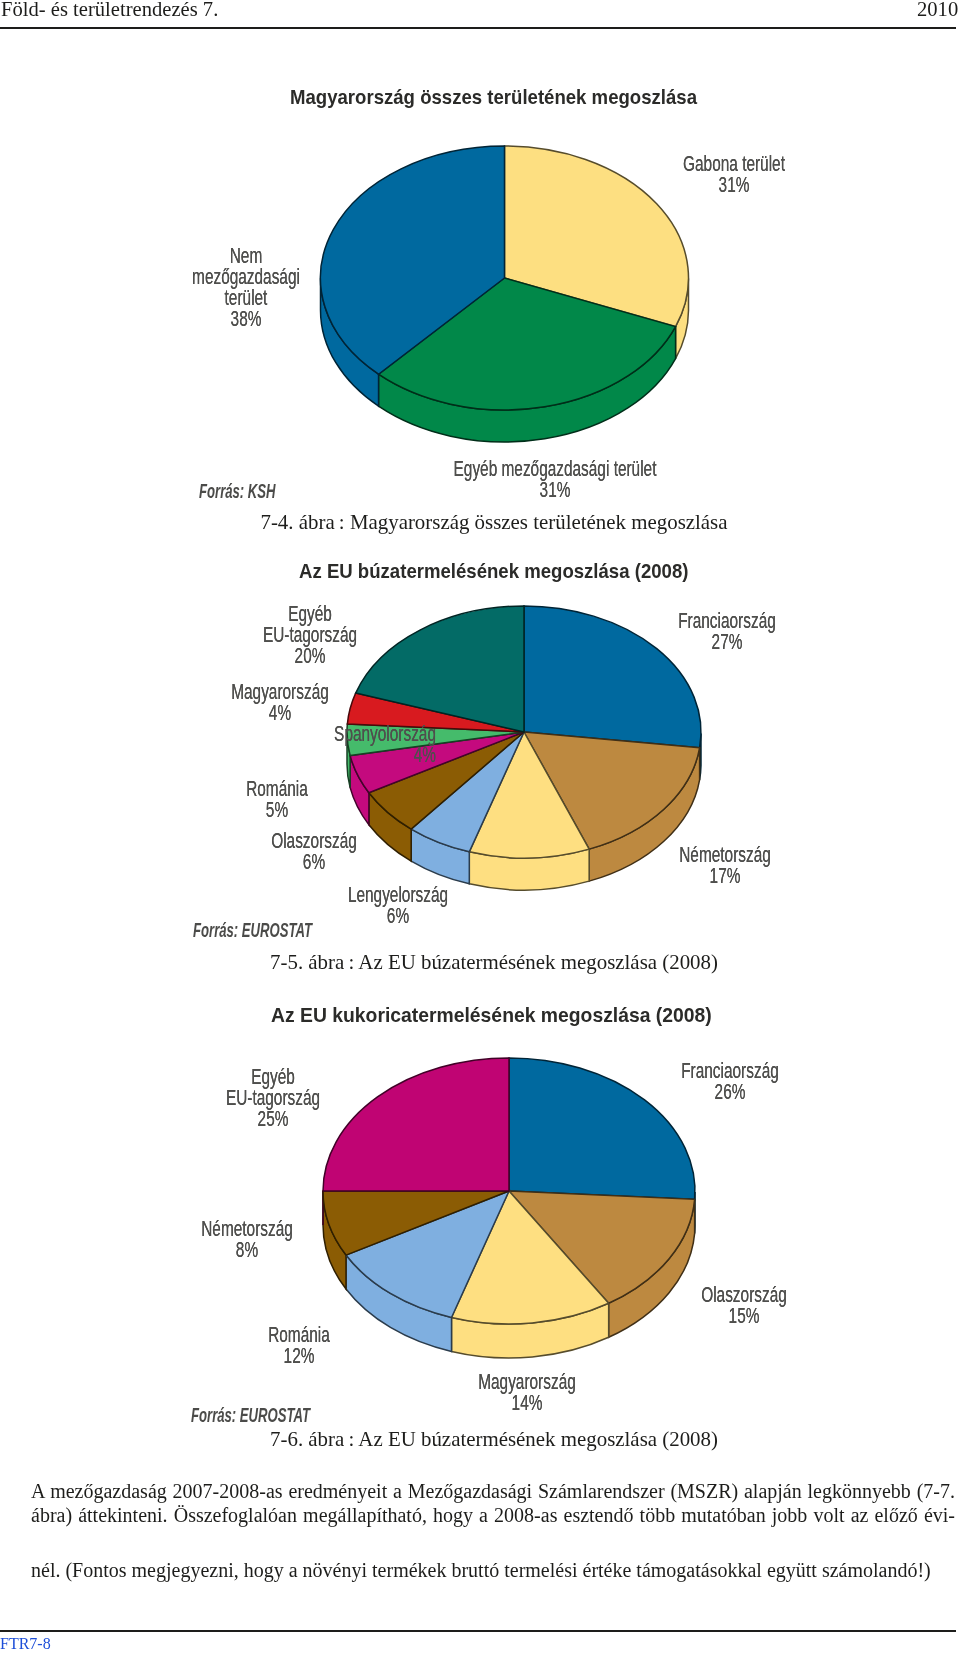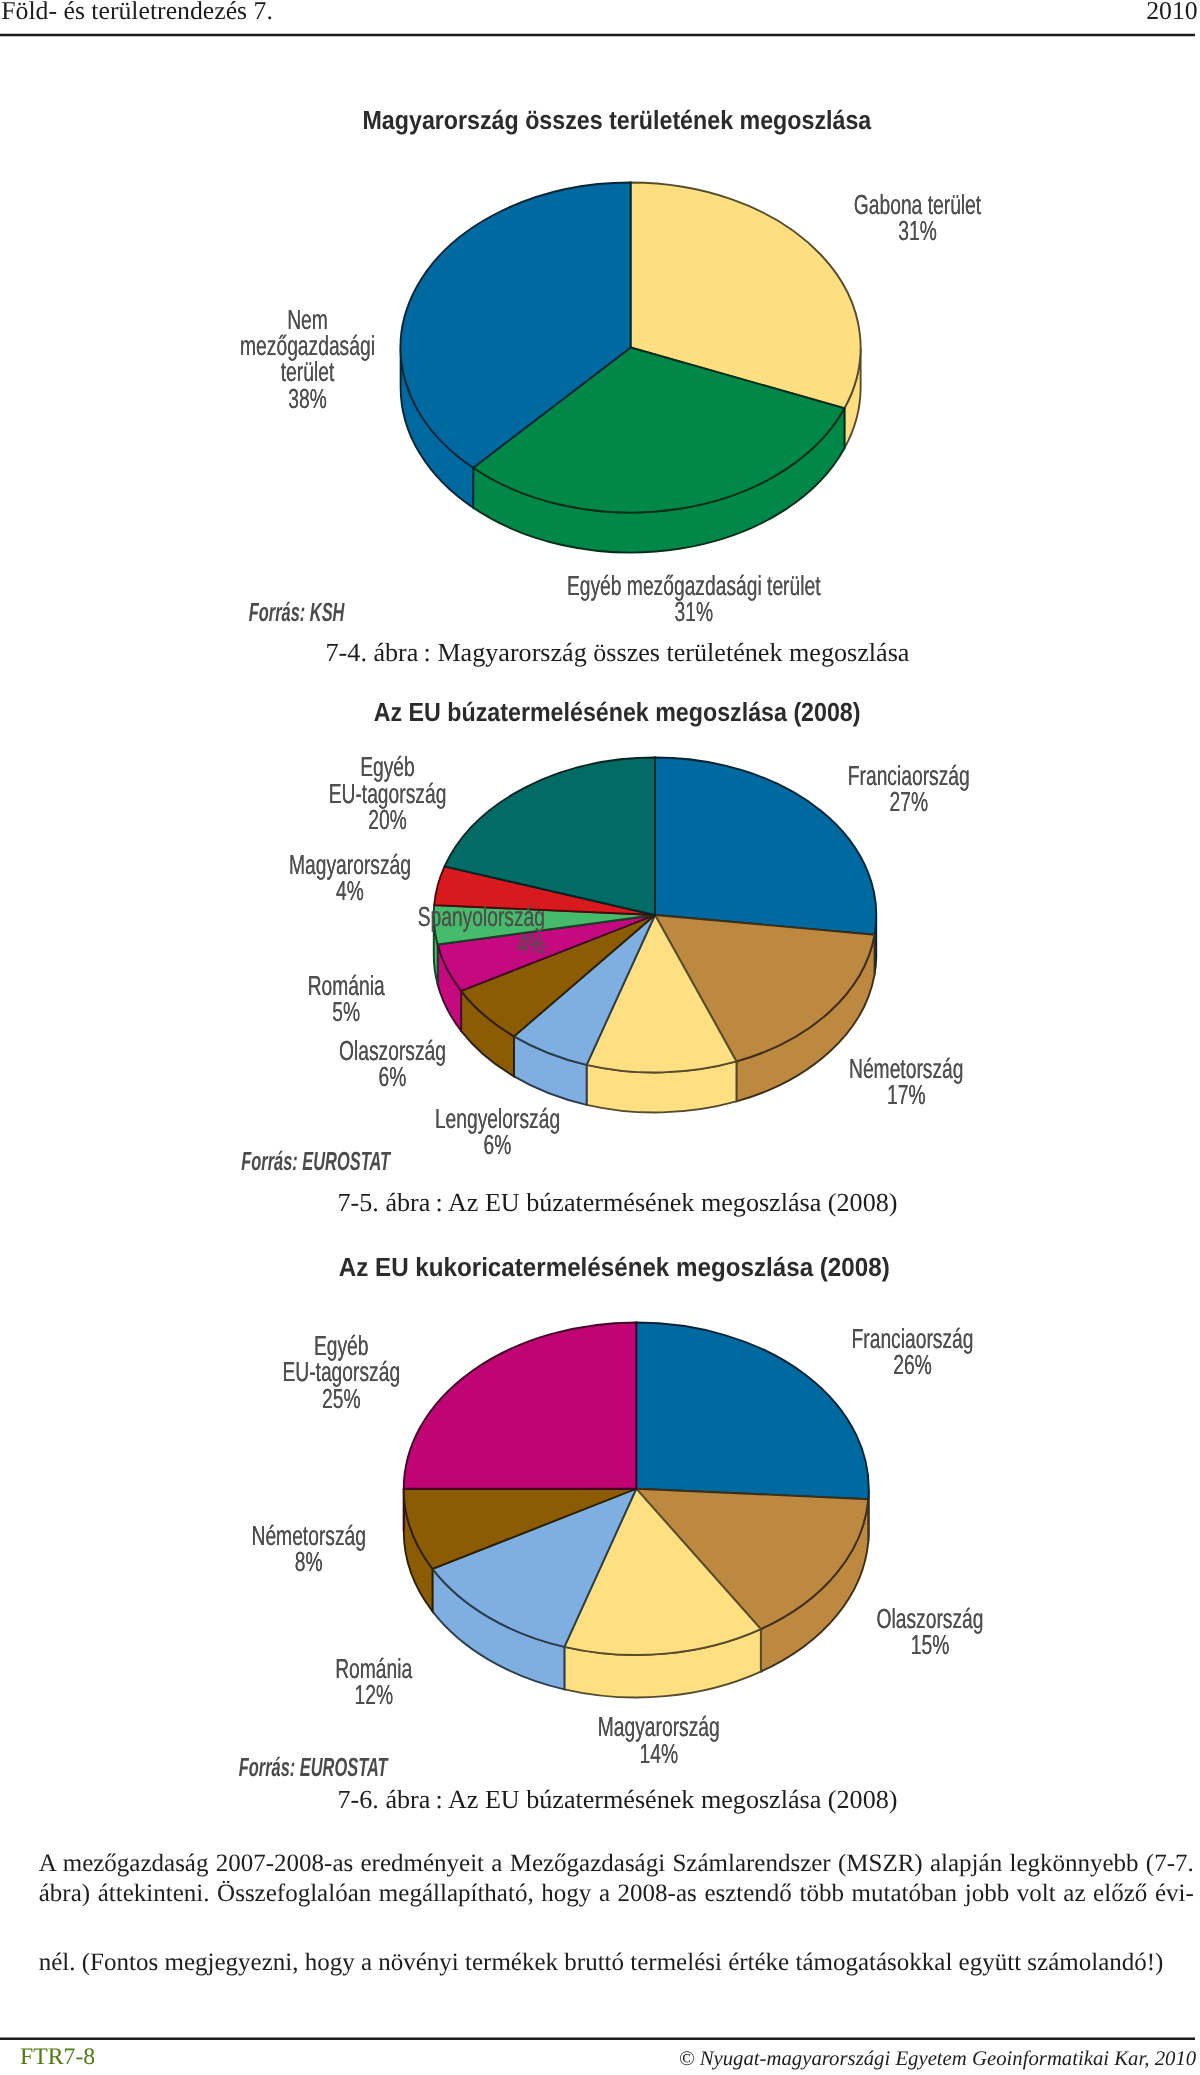--- a/index.html
+++ b/index.html
@@ -19,21 +19,21 @@
        text-shadow:0 0 0.45px #4f4f4d;
        line-height:21px;white-space:nowrap;font-size:22px;}
   .lbl span{display:block;transform:scaleX(0.70);}
   .lbl.c span{transform-origin:50% 0;}
   .src{position:absolute;font-family:"Liberation Sans",sans-serif;font-style:italic;
        font-weight:bold;color:#4b4b49;white-space:nowrap;font-size:21px;
        transform:scaleX(0.625);transform-origin:0 0;}
   .para{position:absolute;font-size:20px;color:#1d1d1b;line-height:23.7px;}
   .pline{text-align:justify;text-align-last:justify;white-space:nowrap;}
   .pline.last{text-align-last:left;margin-top:32px;}
-  .foot-left{position:absolute;font-size:19px;color:#4d7c0f;white-space:nowrap;padding-left:16px;}
+  .foot-left{position:absolute;font-size:16px;color:#1d4ed8;white-space:nowrap;}
   .foot-rule{position:absolute;left:0;top:1630px;width:956px;height:1.5px;background:#1d1d1b;}
   .foot-right{position:absolute;font-size:16.6px;font-style:italic;color:#1d1d1b;white-space:nowrap;}
   svg{display:block;overflow:visible;position:absolute;left:0;top:0;}
 </style>
 </head>
 <body>
 
 <div class="page">
 
   <div class="rh-left">Föld- és területrendezés 7.</div>
@@ -183,14 +183,13 @@
     </div>
 
   <div class="para" style="left:31px;top:1480px;width:924px;">
     <div class="pline">A mezőgazdaság 2007-2008-as eredményeit a Mezőgazdasági Számlarendszer (MSZR) alapján legkönnyebb (7-7.</div>
     <div class="pline">ábra) áttekinteni. Összefoglalóan megállapítható, hogy a 2008-as esztendő több mutatóban jobb volt az előző évi-</div>
     <div class="pline last">nél. (Fontos megjegyezni, hogy a növényi termékek bruttó termelési értéke támogatásokkal együtt számolandó!)</div>
   </div>
 
   <div class="foot-rule"></div>
   <div class="foot-left" style="left:0px;top:1635px;">FTR7-8</div>
-  <div class="foot-right" style="left:543px;top:1637px;">© Nyugat-magyarországi Egyetem Geoinformatikai Kar, 2010</div>
 </div>
 
 </body></html>

